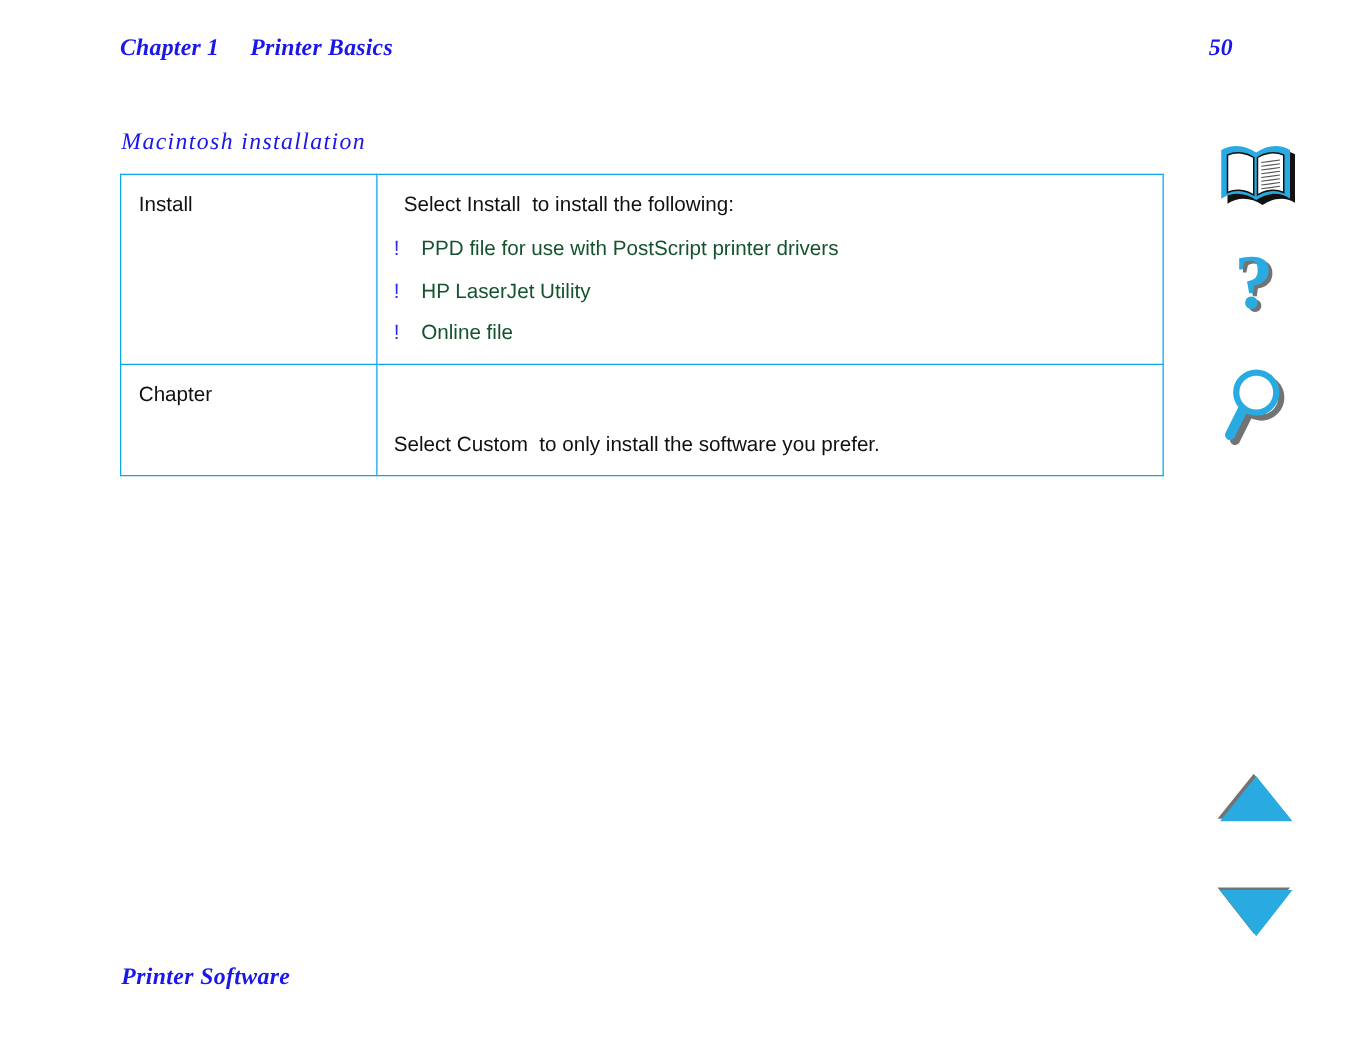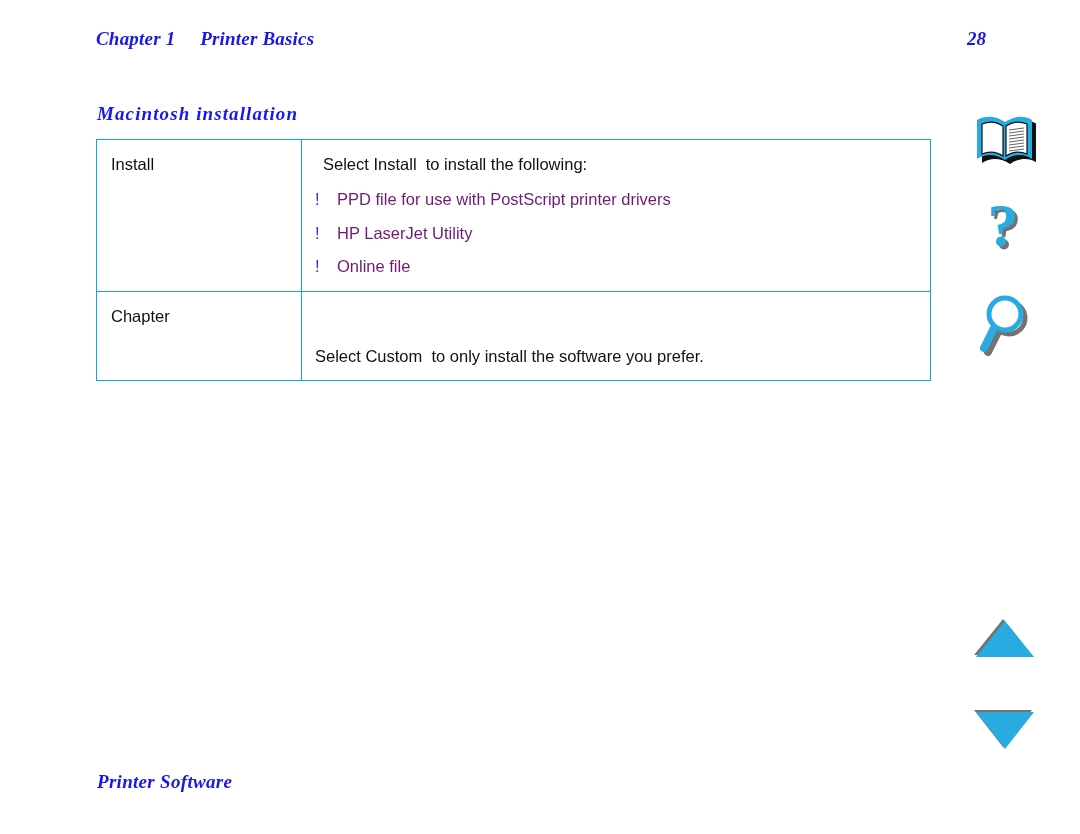--- a/index.html
+++ b/index.html
@@ -48,21 +48,21 @@
     color: #1a17e8;
     text-align: right;
   }
 
   
   .section-heading {
     position: absolute;
     left: 97px;
     top: 103px;
     font-family: "Liberation Serif", serif;
-    font-weight: bold;
+    font-weight: normal;
     font-style: italic;
     font-size: 19px;
     color: #1a17e8;
     letter-spacing: 1.1px;
     white-space: nowrap;
   }
 
   
   .data-table {
     position: absolute;
@@ -108,21 +108,21 @@
     white-space: pre;
   }
   .bullet-list li:last-child { margin-bottom: 2px; }
   .bullet-mark {
     color: #2b2bf0;
     font-size: 16.5px;
     width: 22px;
     flex: 0 0 22px;
     display: inline-block;
   }
-  .bullet-text { color: #701a75; }
+  .bullet-text { color: #14532d; }
 
   .row-custom .cell-pad-label { padding-top: 13px; padding-bottom: 13px; }
   .row-custom .cell-pad-desc  { padding-top: 13px; padding-bottom: 13px; }
   .single-line { white-space: pre; margin-top: 40px; }
 
   
   .footer-title {
     position: absolute;
     left: 97px;
     top: 771px;
@@ -156,21 +156,21 @@
   .icon-help   { top: 196px;  height: 74px; }
   .icon-search { top: 290px;  height: 70px; }
   .icon-up     { top: 616px;  height: 48px; }
   .icon-down   { top: 706px;  height: 48px; }
 </style>
 </head>
 <body>
 
 <div class="running-head">
   <div class="rh-left">Chapter 1     Printer Basics</div>
-  <div class="rh-page">28</div>
+  <div class="rh-page">50</div>
 </div>
 
 <div class="section-heading">Macintosh installation</div>
 
 <table class="data-table">
   <tbody>
     <tr class="row-install">
       <td class="col-label">
         <div class="cell-pad-label">Install</div>
       </td>

